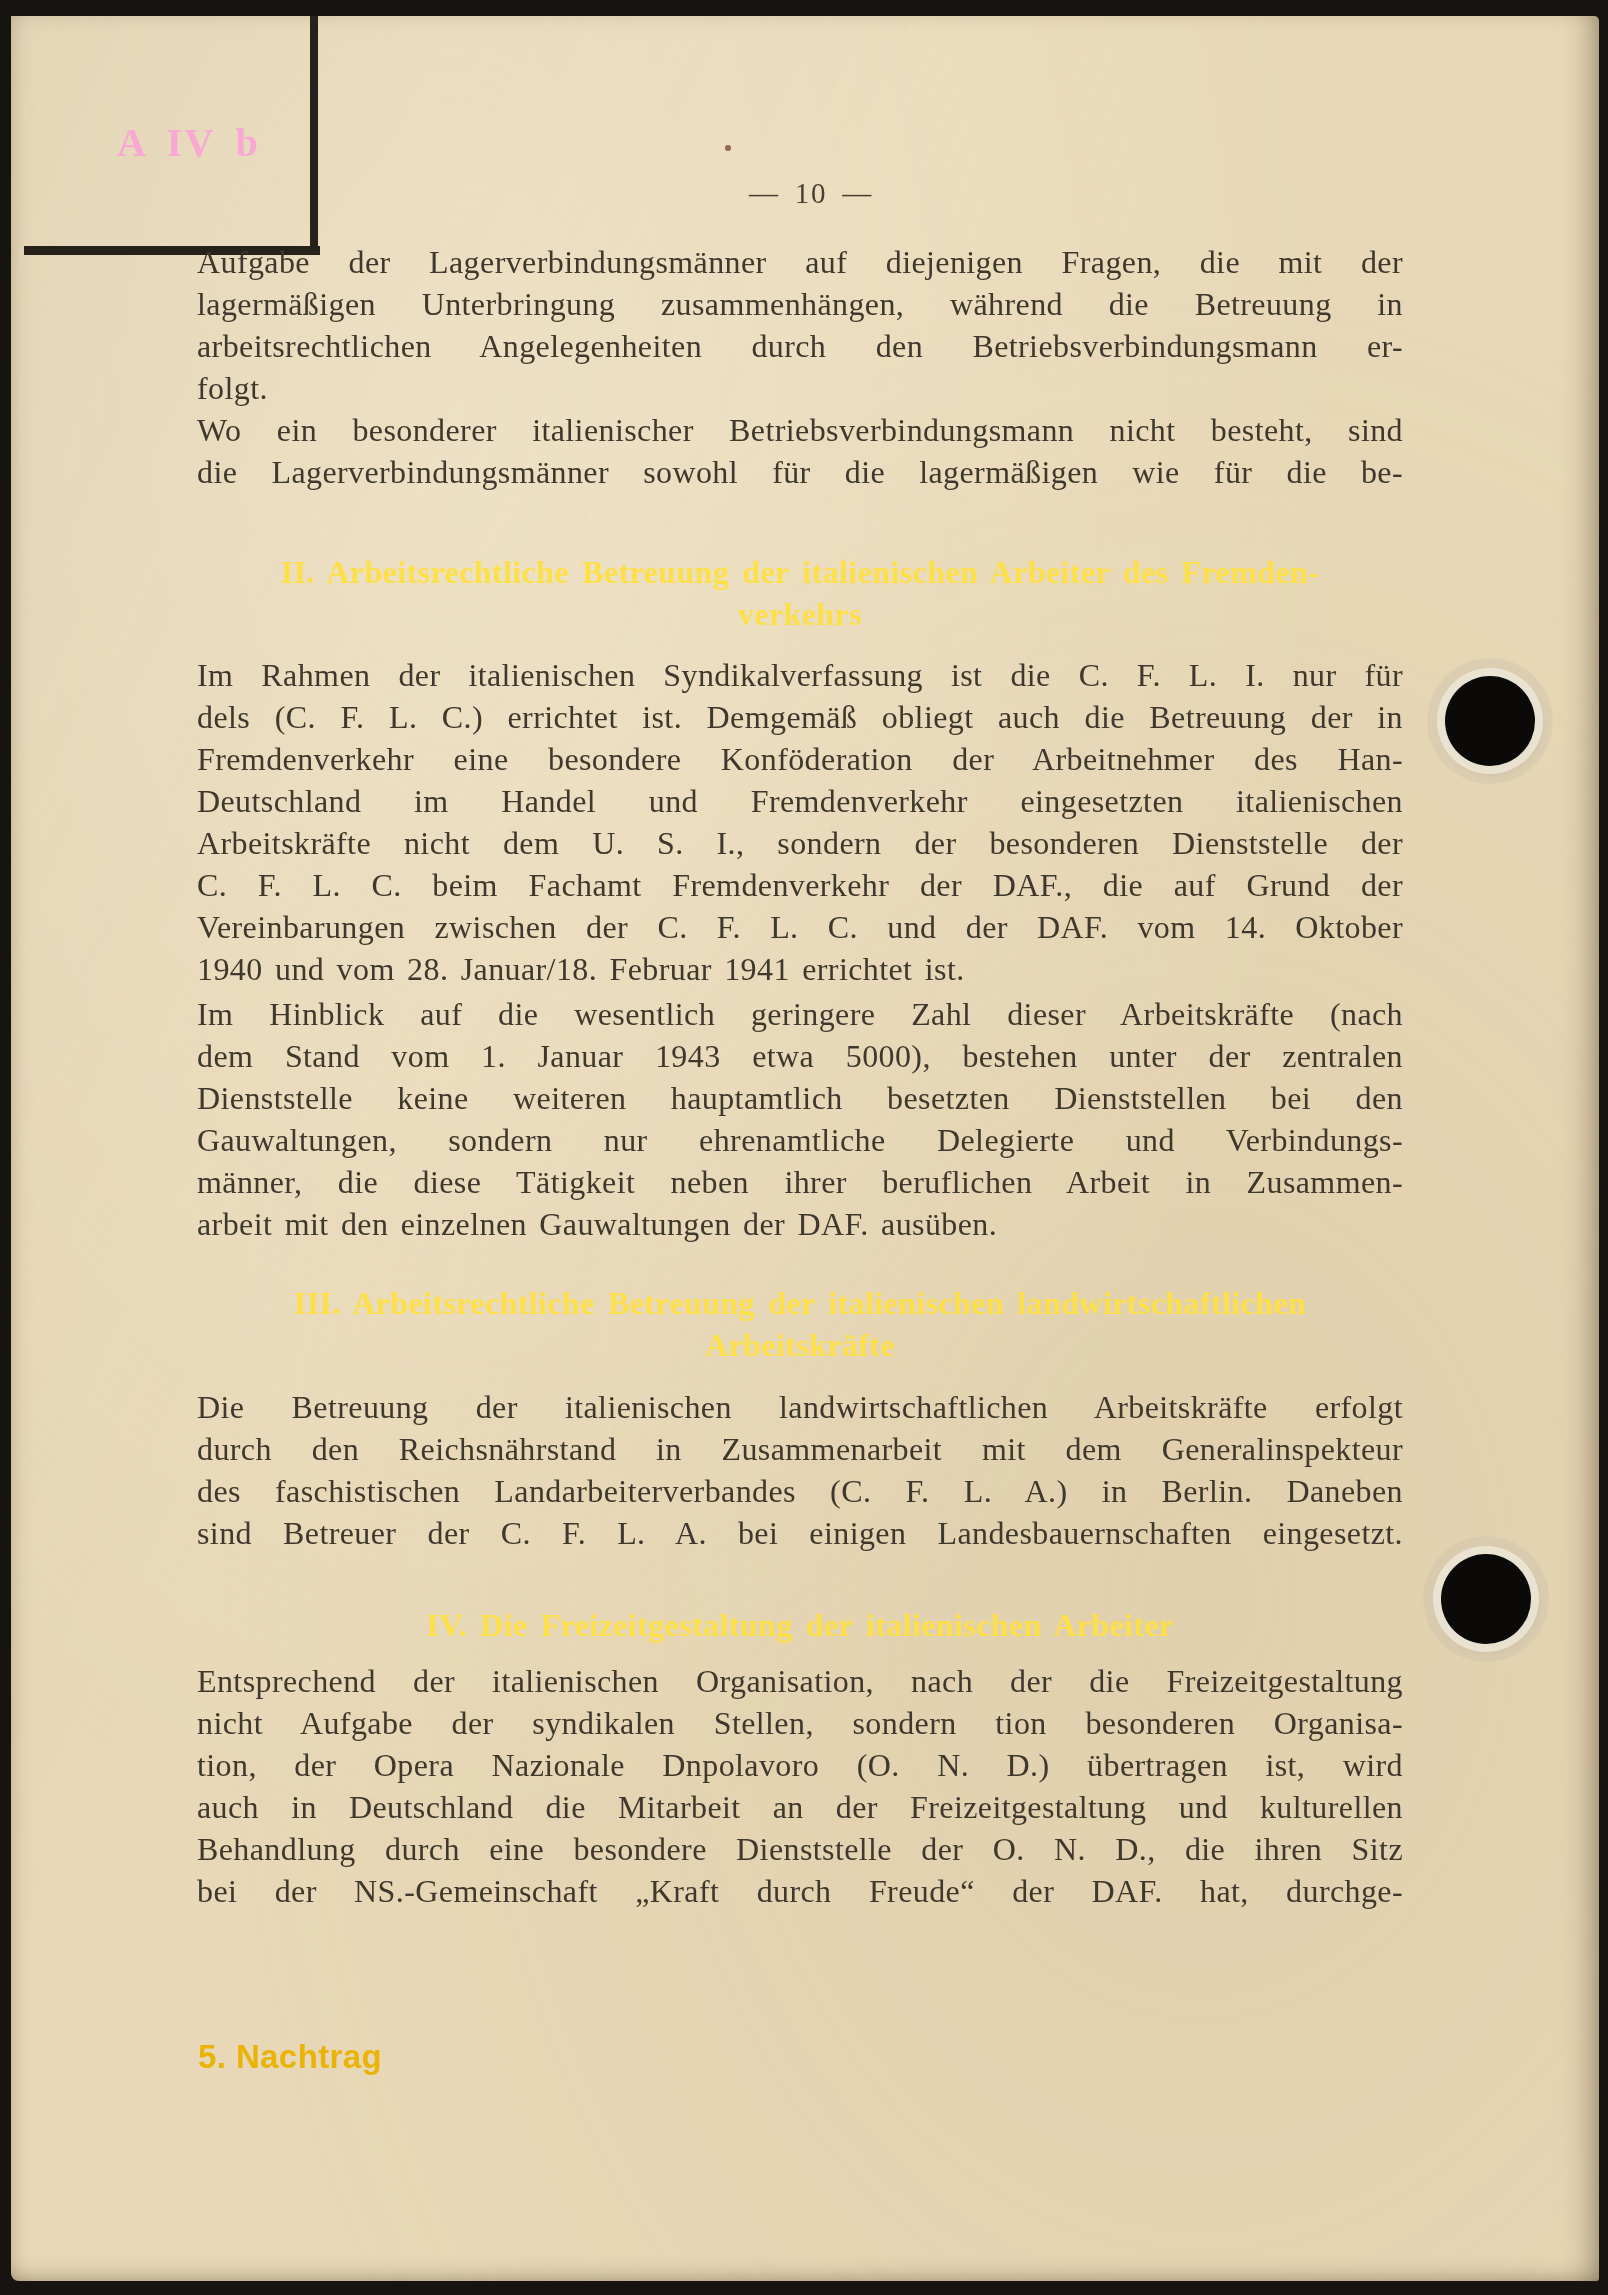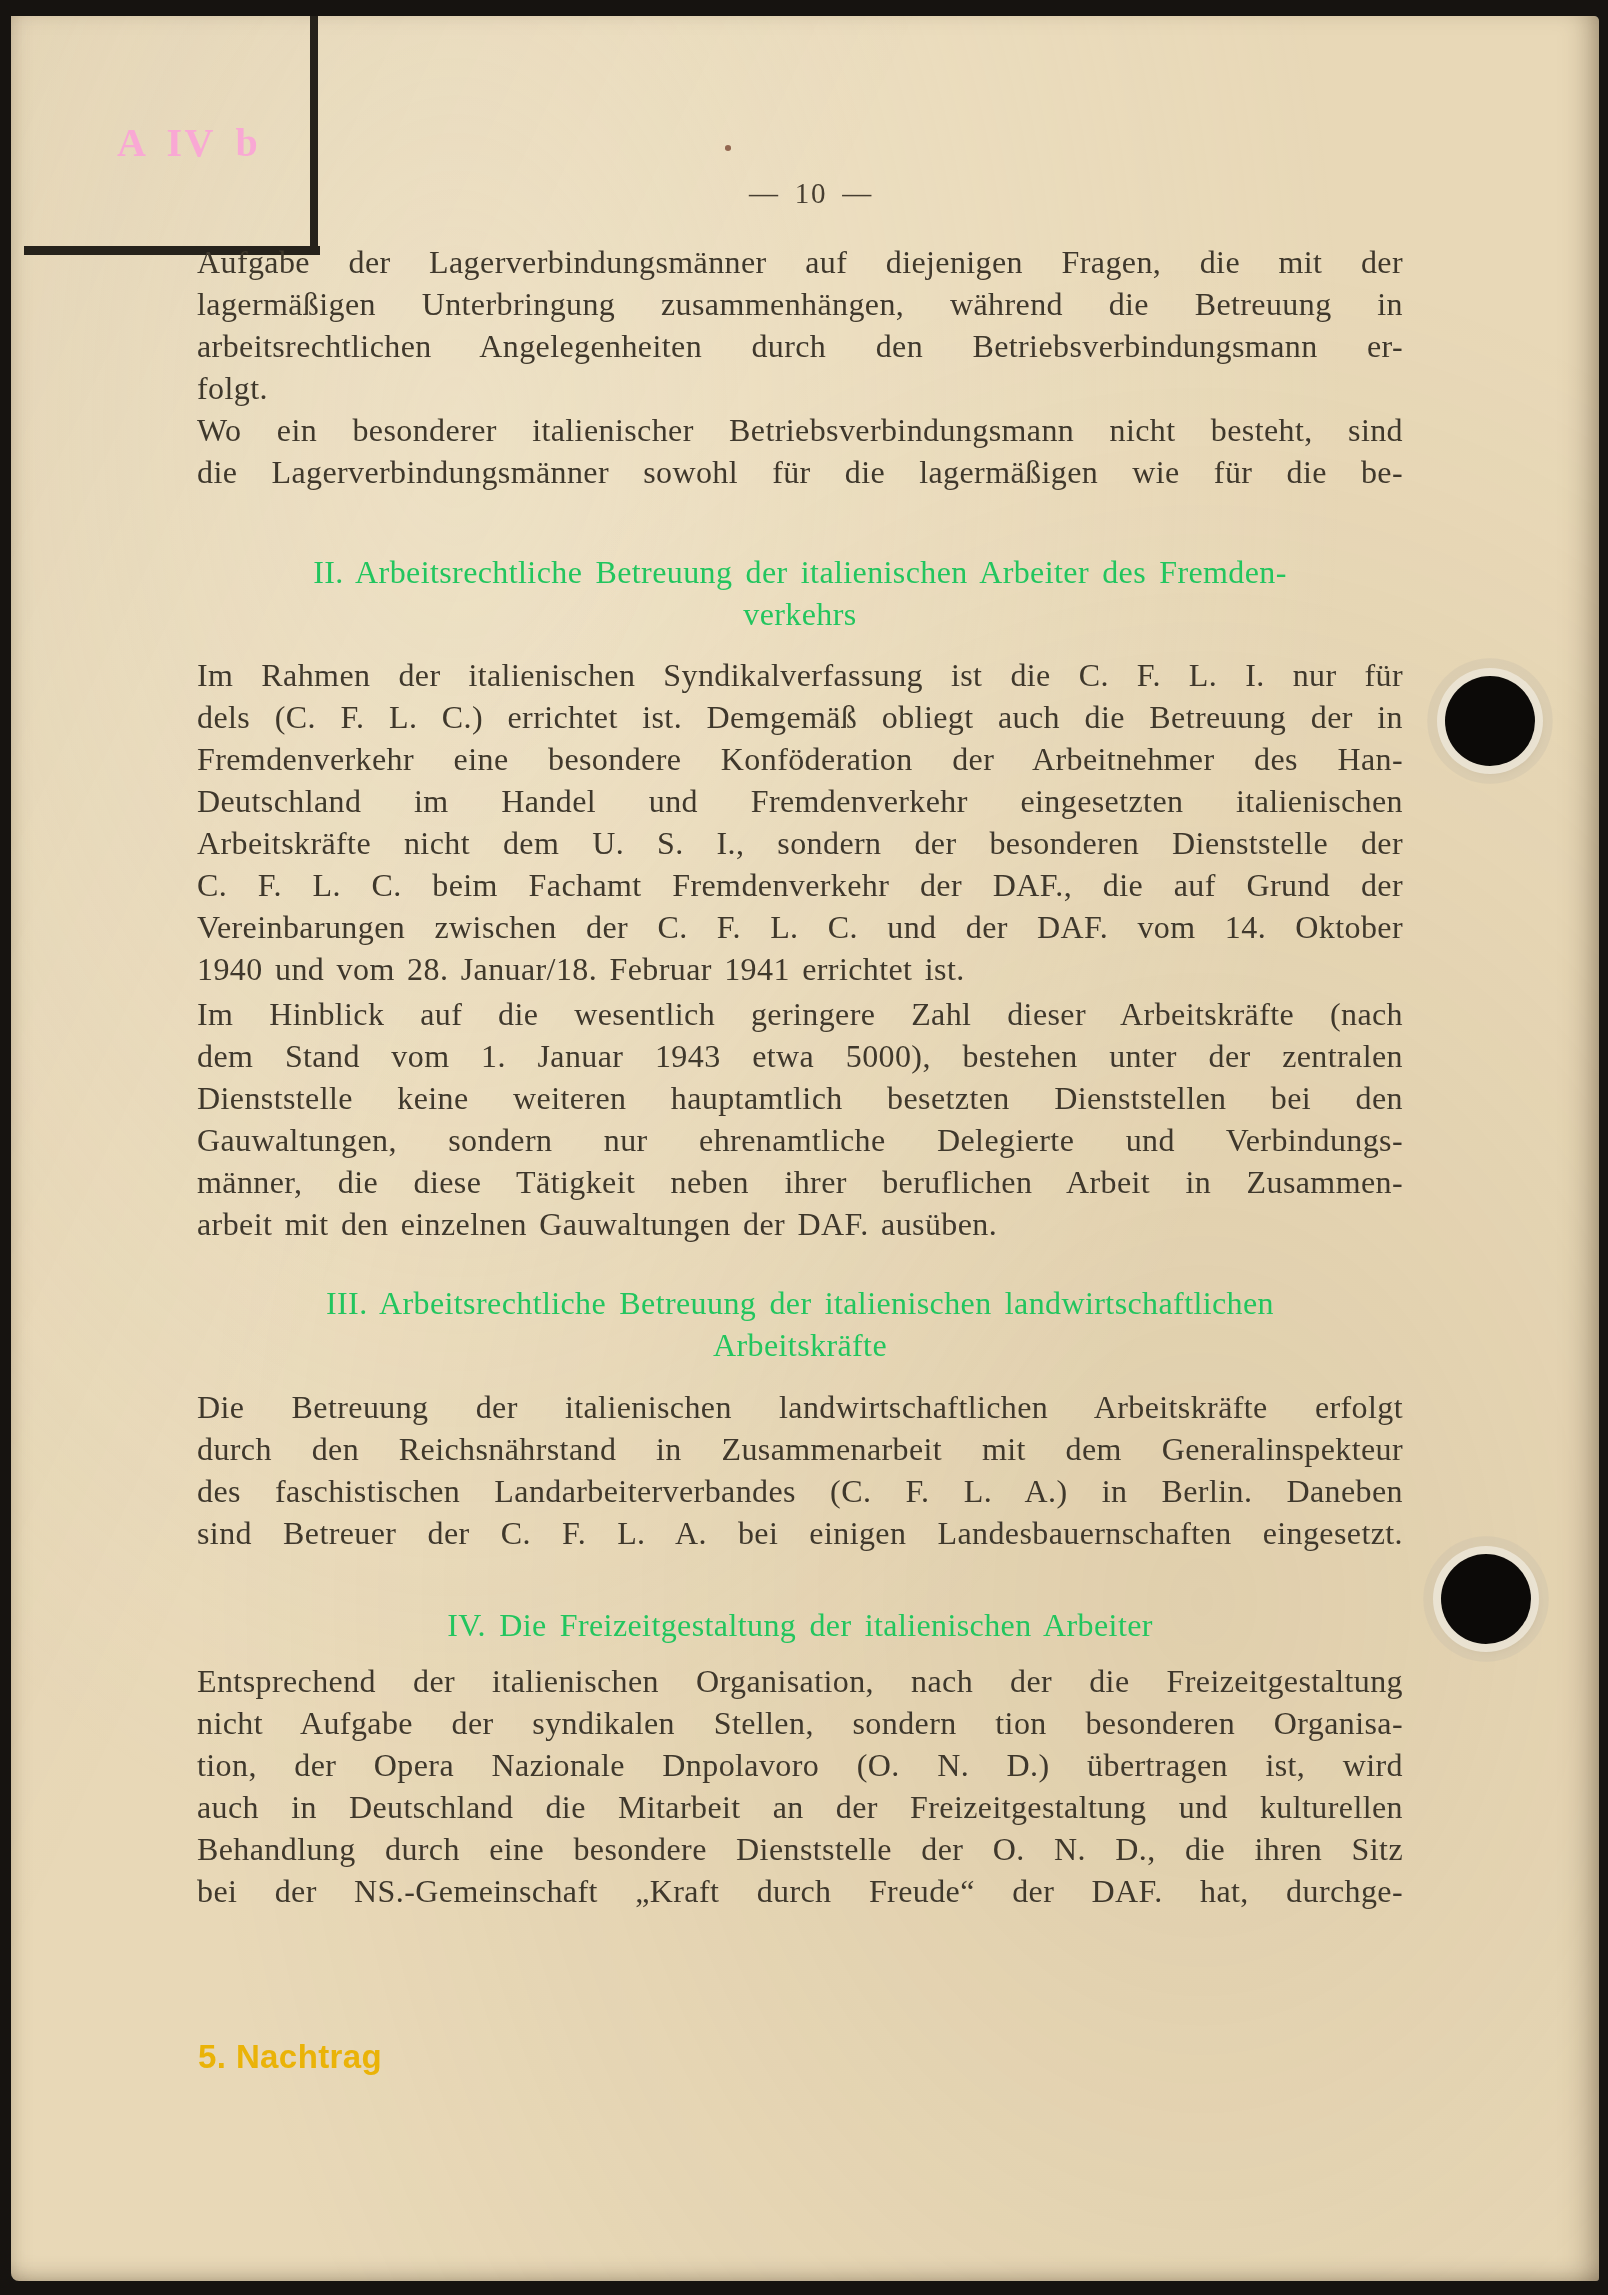--- a/index.html
+++ b/index.html
@@ -38,21 +38,21 @@
   .content { position:absolute; left:197px; top:241px; width:1206px; color:#3f382c; }
   .block { width:100%; }
   .line {
     height:42px; line-height:42px; overflow:hidden;
     font-size:32px; letter-spacing:0.4px; word-spacing:4px;
     text-align:justify; text-align-last:justify; -moz-text-align-last:justify;
   }
   .line.left { text-align:left; text-align-last:left; -moz-text-align-last:left; }
   .heading .line {
     text-align:center; text-align-last:center; -moz-text-align-last:center;
-    font-weight:normal; color:#22c55e; white-space:nowrap; overflow:visible;
+    font-weight:bold; color:#fde047; white-space:nowrap; overflow:visible;
     letter-spacing:0.4px; word-spacing:4.8px;
   }
   .footer-label {
     position:absolute; left:198px; top:2038px;
     font-family:"Liberation Sans","DejaVu Sans",sans-serif;
     font-weight:bold; font-size:33px; color:#eab308; letter-spacing:0.4px;
   }
   
   .hole {
     position:absolute; width:90px; height:90px; border-radius:50%;

